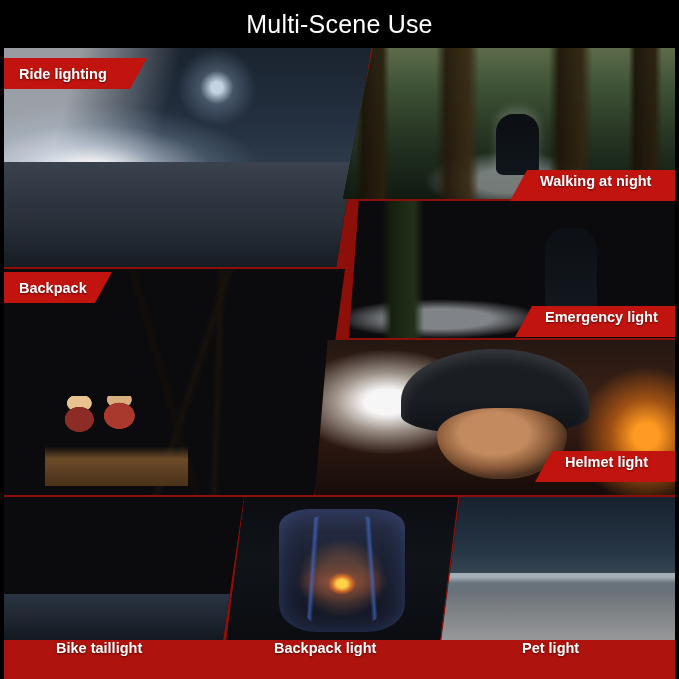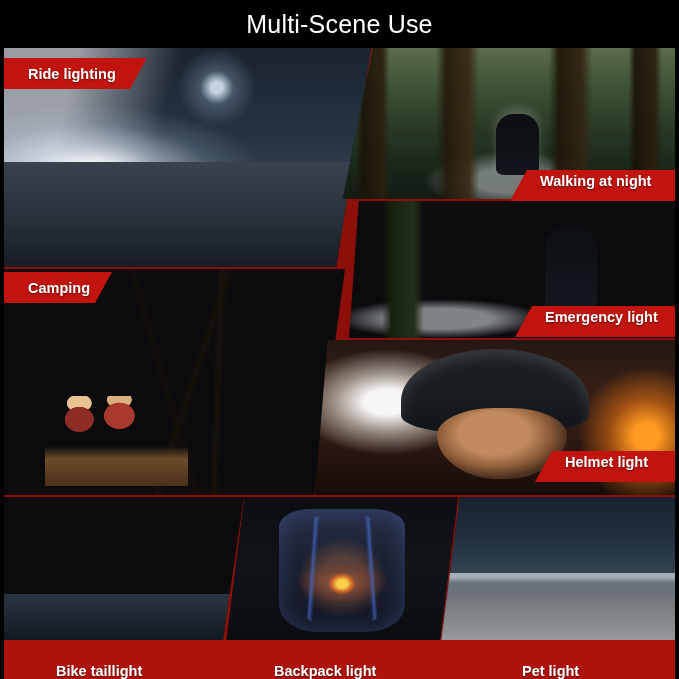--- a/index.html
+++ b/index.html
@@ -207,33 +207,33 @@
   }
 
   
   .label {
     position:absolute; display:flex; align-items:center;
     height:31px; color:#fff; font-size:14.5px; font-weight:bold;
     background:#c2140f;
     text-shadow:0 1px 2px rgba(0,0,0,.55);
     white-space:nowrap; z-index:20;
   }
-  .label.left  { left:0;  padding:0 30px 0 24px;
+  .label.left  { left:0;  padding:0 30px 0 15px;
                  clip-path:polygon(0 0, 100% 0, calc(100% - 17px) 100%, 0 100%); }
   .label.right { right:0; padding:0 16px 9px 30px;
                  clip-path:polygon(17px 0, 100% 0, 100% 100%, 0 100%); }
 
   
   .bottom-strip {
     position:absolute; left:0; right:0; bottom:0; height:39px;
     background:#ae130d; z-index:25;
   }
   .bottom-strip .cap {
     position:absolute; top:0; height:39px;
-    display:flex; align-items:flex-end;
+    display:flex; align-items:flex-start;
     color:#fff; font-size:14.5px; font-weight:bold;
     text-shadow:0 1px 2px rgba(0,0,0,.5);
     white-space:nowrap;
   }
   .cap-1 { left:52px; }
   .cap-2 { left:270px; }
   .cap-3 { left:518px; }
 </style>
 </head>
 <body>
@@ -266,21 +266,21 @@
     </div>
     <div class="label right" style="top:258px; width:160px;">
       <span>Emergency light</span>
     </div>
 
     <div class="panel" style="left:0; top:221px; width:341px; height:226px;
                 clip-path:polygon(0 0, 100% 0, 91% 100%, 0 100%);">
       <div class="ph sc-camp"></div>
     </div>
     <div class="label left" style="top:224px; width:108px;">
-      <span>Camping</span>
+      <span>Backpack</span>
     </div>
 
     <div class="panel" style="left:311px; top:292px; width:360px; height:155px;
                 clip-path:polygon(3.5% 0, 100% 0, 100% 100%, 0 100%);">
       <div class="ph sc-helm"></div>
     </div>
     <div class="label right" style="top:403px; width:140px;align-items:center;">
       <span>Helmet light</span>
     </div>
 

